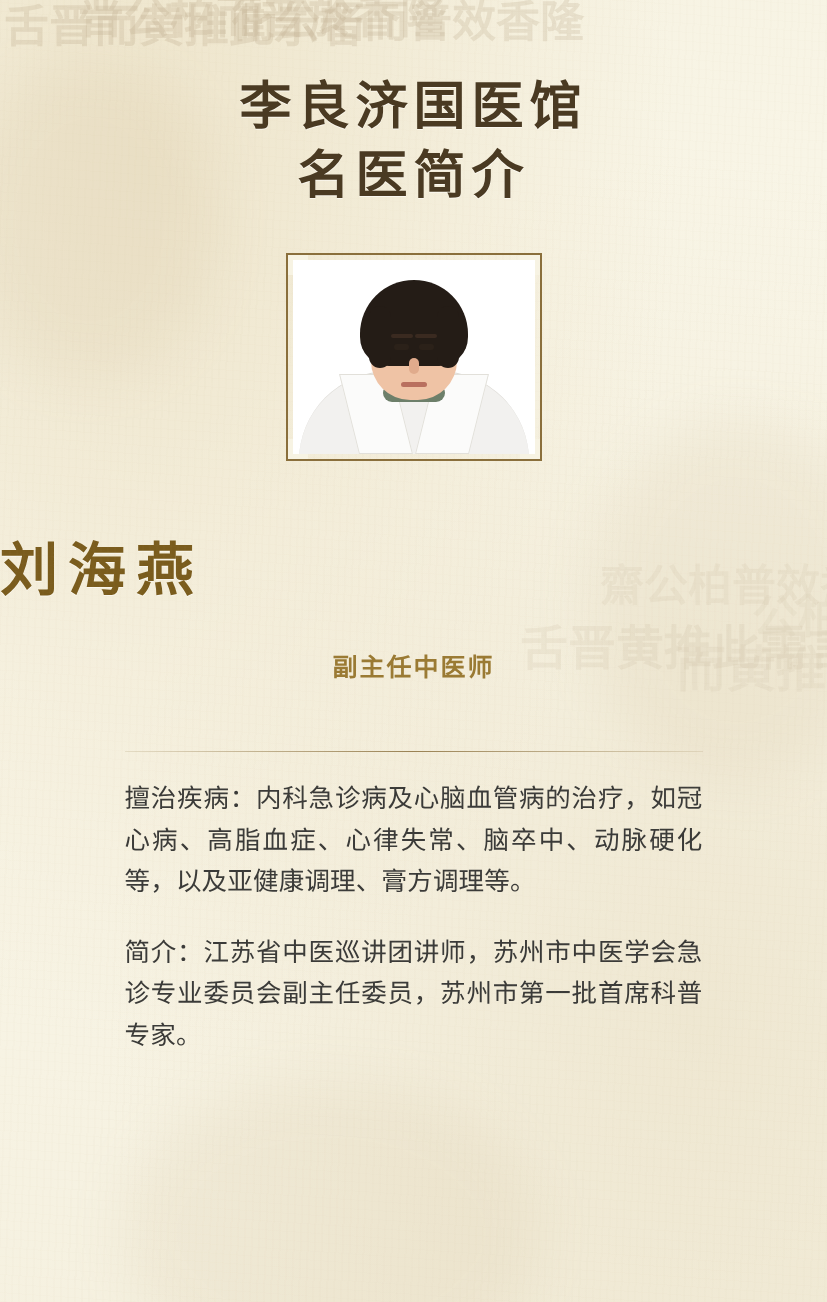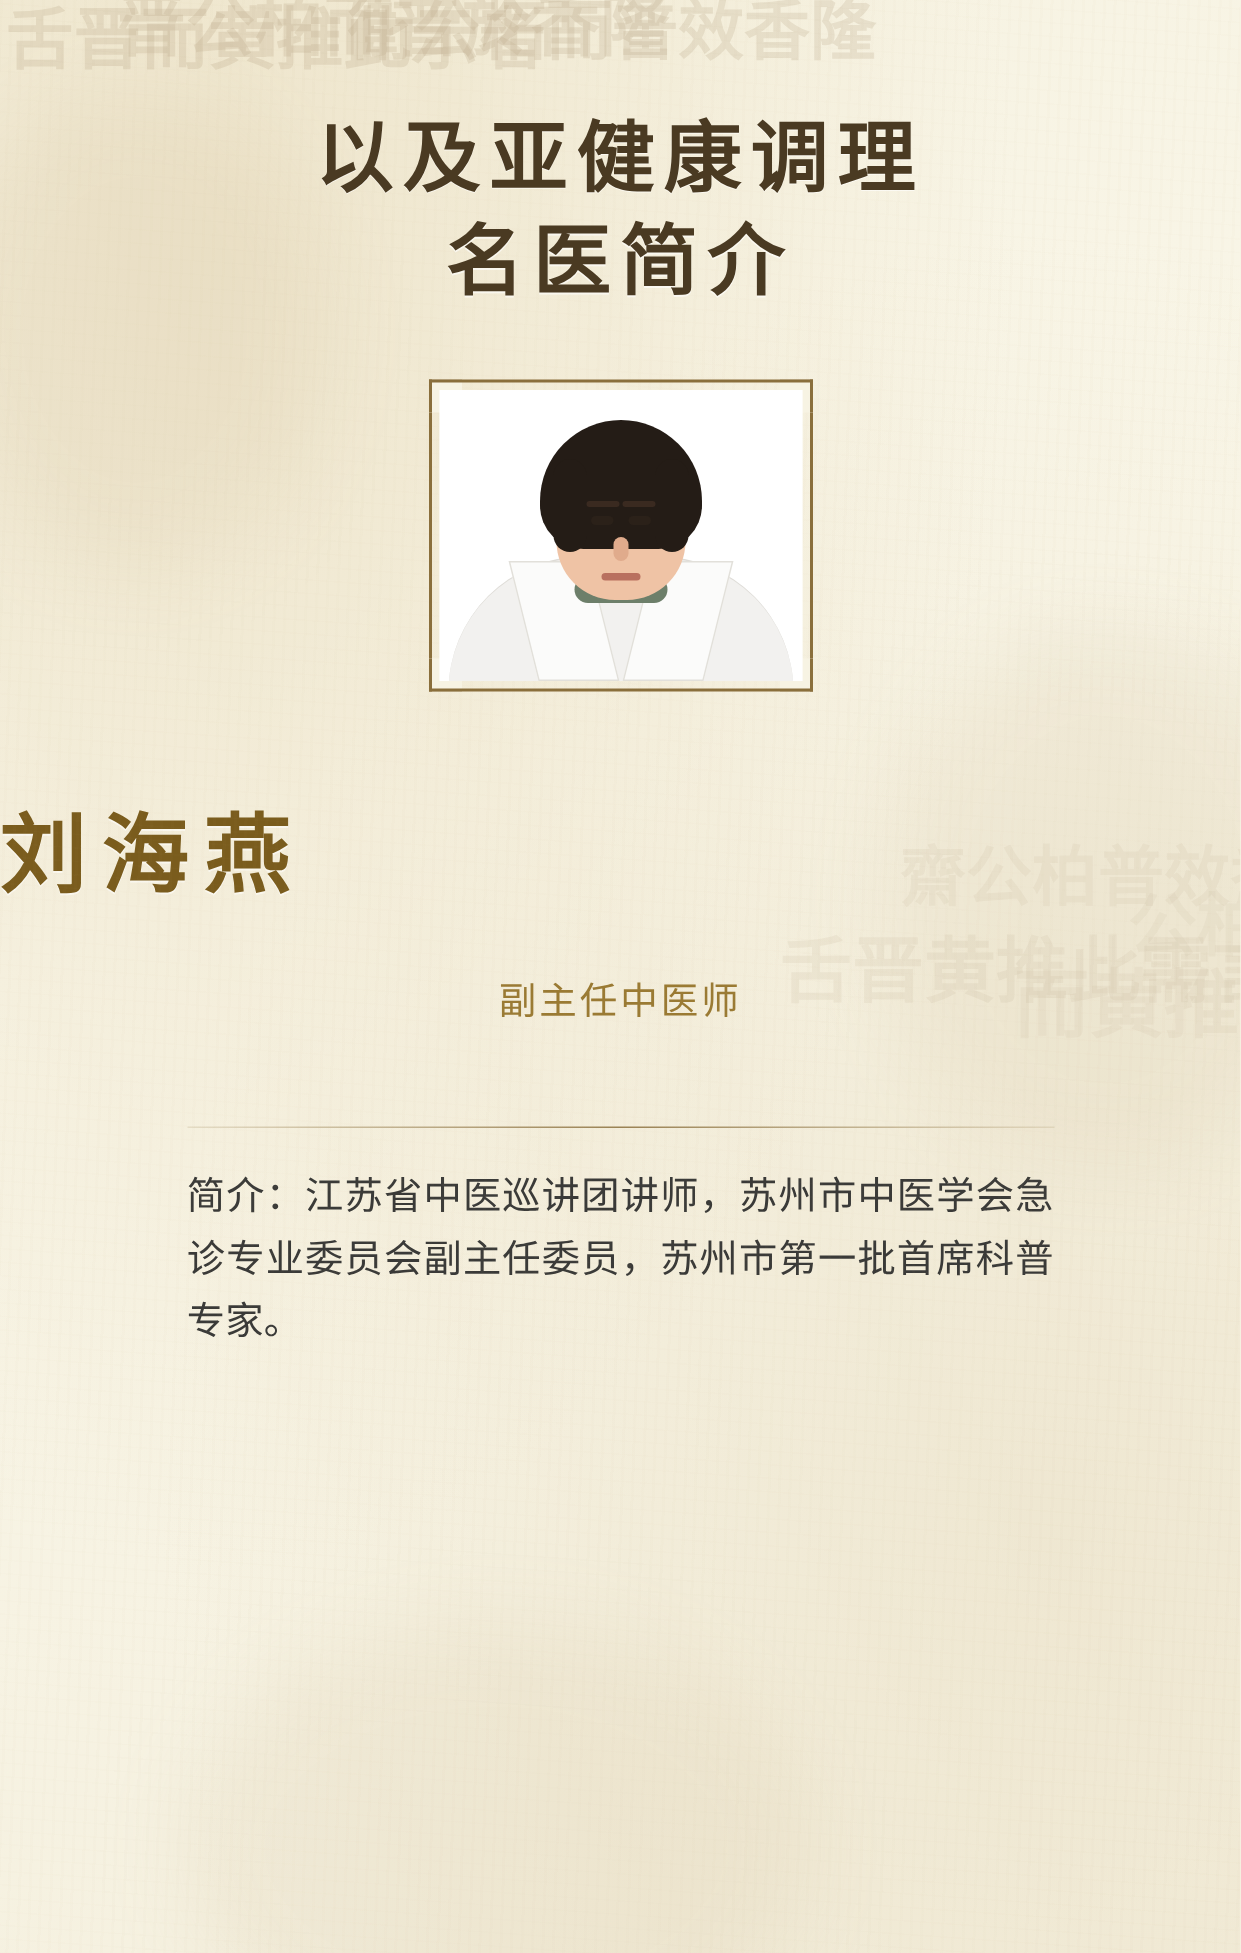--- a/index.html
+++ b/index.html
@@ -218,21 +218,21 @@
     font-weight: 700;
     font-size: 58px;
     letter-spacing: 10px;
     text-shadow: 0 1px 0 rgba(255,255,255,0.55);
   }
   .doctor-title {
     margin-top: 40px;
     text-align: center;
     color: #9a7a33;
     font-size: 25px;
-    font-weight: 400;
+    font-weight: 700;
     letter-spacing: 2px;
   }
 
   
   .divider {
     width: 578px;
     height: 1px;
     margin: 68px auto 0;
     background: linear-gradient(to right, rgba(138,111,60,0.15), rgba(138,111,60,0.85), rgba(138,111,60,0.15));
   }
@@ -267,21 +267,21 @@
     <div class="glyph-col" style="left:232px; font-size:44px; top:-4px;">衛公柘而普效香隆</div>
     <div class="glyph-col" style="left:520px; font-size:48px; top:620px; opacity:0.55;">舌晋黄推此需言行</div>
     <div class="glyph-col" style="left:600px; font-size:44px; top:560px; opacity:0.5;">齋公柏普效香隆之</div>
     <div class="glyph-col" style="left:676px; font-size:50px; top:640px; opacity:0.45;">而黄推此需言者也</div>
     <div class="glyph-col" style="left:752px; font-size:46px; top:590px; opacity:0.4;">公柏而普效香隆文</div>
 
     <div class="grain"></div>
   </div>
 
   <div class="header">
-    <div class="title-line">以及亚健康调理</div>
+    <div class="title-line">李良济国医馆</div>
     <div class="title-line">名医简介</div>
   </div>
 
   <div class="portrait-wrap">
     <div class="portrait-frame">
       <span class="notch tl"></span>
       <span class="notch tr"></span>
       <span class="notch bl"></span>
       <span class="notch br"></span>
     </div>
@@ -305,16 +305,17 @@
       </div>
     </div>
   </div>
 
   <div class="doctor-name">刘海燕</div>
   <div class="doctor-title">副主任中医师</div>
 
   <div class="divider"></div>
 
   <div class="body-text">
+    <p>擅治疾病：内科急诊病及心脑血管病的治疗，如冠心病、高脂血症、心律失常、脑卒中、动脉硬化等，以及亚健康调理、膏方调理等。</p>
     <p>简介：江苏省中医巡讲团讲师，苏州市中医学会急诊专业委员会副主任委员，苏州市第一批首席科普专家。</p>
   </div>
 
 </div>
 
 </body></html>

